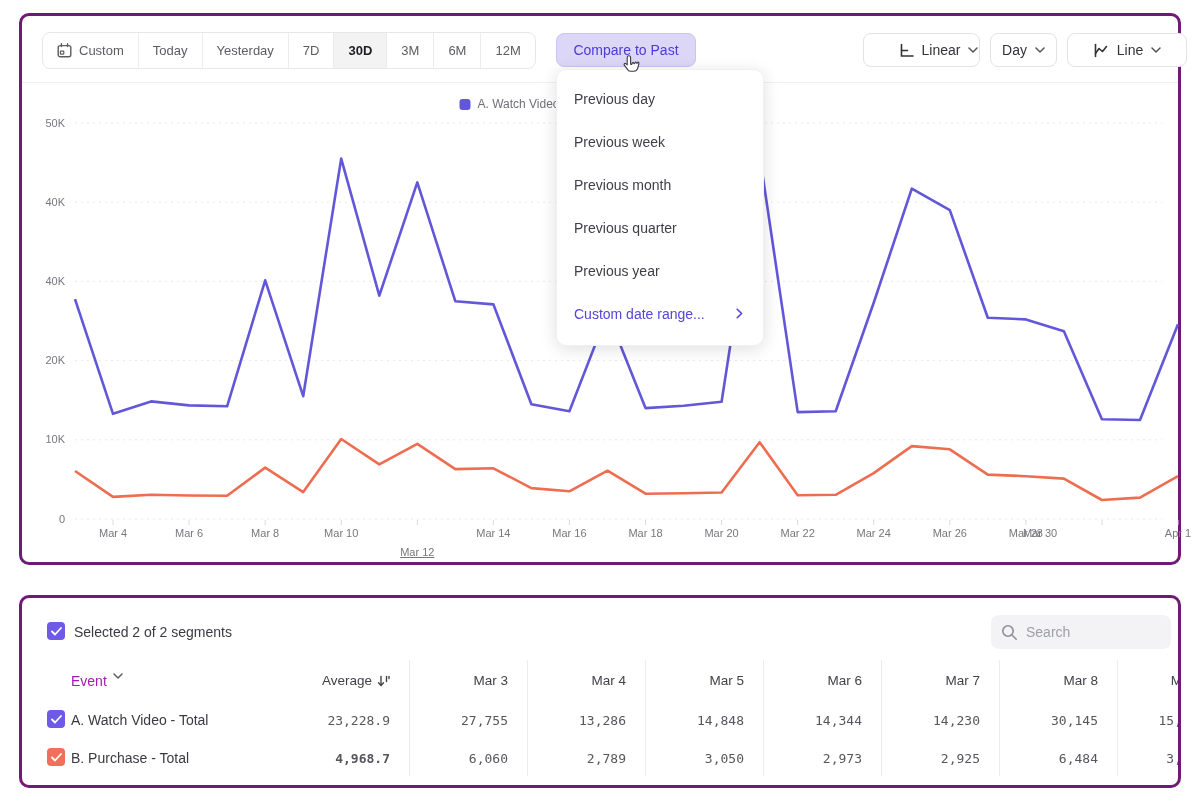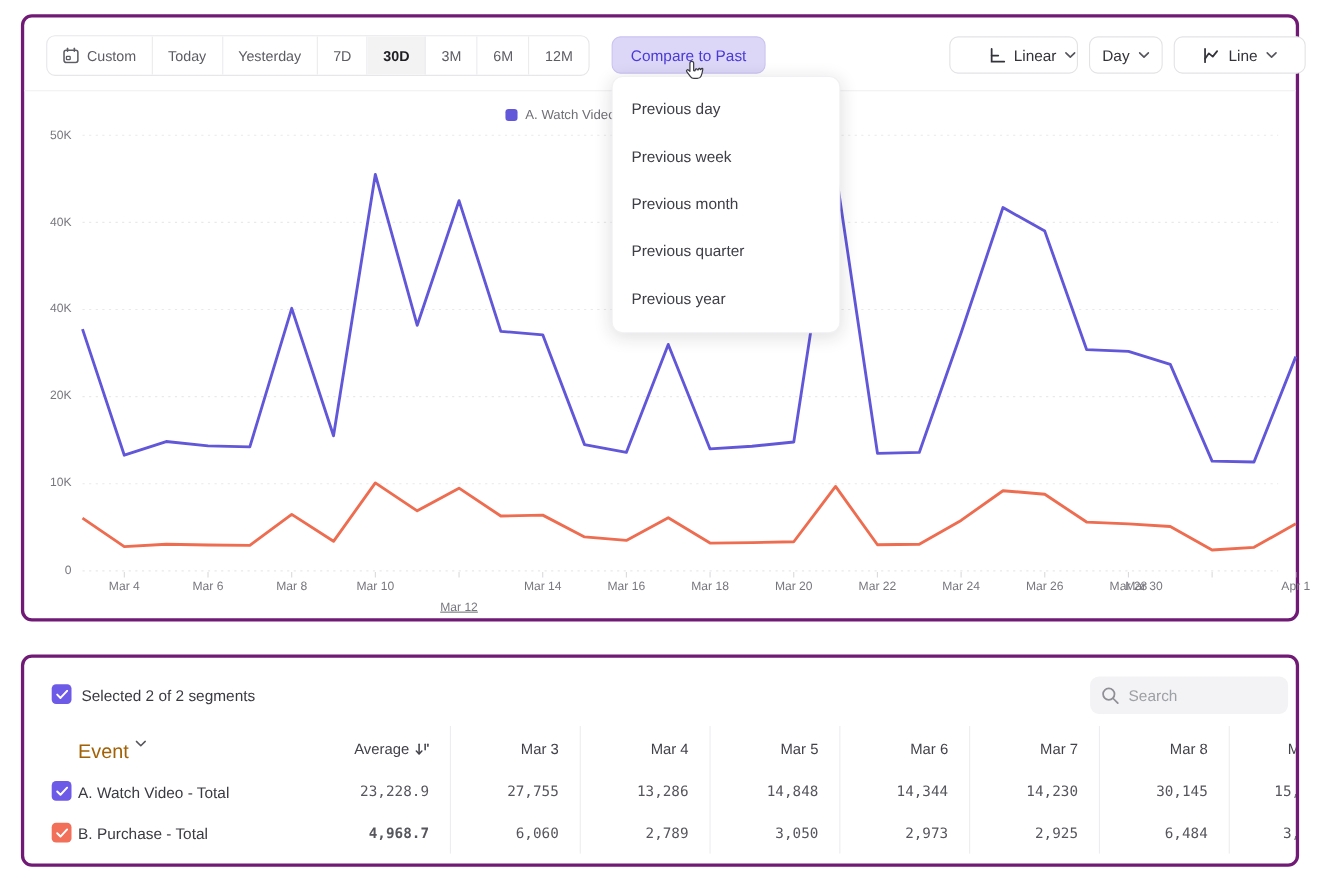--- a/index.html
+++ b/index.html
@@ -39,21 +39,21 @@
   #cursor { position:absolute; left:597px; top:39px; z-index:60; pointer-events:none; }
 
   
   .checkbox { position:absolute; width:18px; height:18px; border-radius:4px; display:flex; align-items:center; justify-content:center; cursor:pointer; }
   #selected-label { position:absolute; left:52px; top:26px; font-size:14px; color:#3a3a41; }
   #search-box { position:absolute; left:969px; top:17px; width:180px; height:34px; background:#f3f3f5; border-radius:8px; display:flex; align-items:center; padding:0 10px; gap:8px; }
   #search-box input { border:none; outline:none; background:transparent; font-size:14px; color:#3a3a41; width:130px; font-family:"Liberation Sans", sans-serif; }
   #search-box input::placeholder { color:#9da0a5; }
 
   .col-divider { position:absolute; top:62px; height:116px; width:1px; background:#ededf0; }
-  #event-header { position:absolute; left:49px; top:75px; font-size:18px; color:#a16207; font-weight:500; display:flex; align-items:flex-start; gap:6px; cursor:pointer; }
+  #event-header { position:absolute; left:49px; top:75px; font-size:14px; color:#a21caf; font-weight:500; display:flex; align-items:flex-start; gap:6px; cursor:pointer; }
   .num-header { position:absolute; top:75px; width:110px; text-align:right; font-size:13.5px; color:#42424a; font-weight:500; }
   .num-cell { position:absolute; width:110px; text-align:right; font-family:"DejaVu Sans Mono", monospace; font-size:13px; color:#56565d; }
   .row-label { position:absolute; left:49px; font-size:14px; color:#3a3a41; }
   #avg-sort-icon { display:inline-block; margin-left:5px; vertical-align:-2px; }
 </style>
 </head>
 <body>
 
 <div class="card" id="top-card">
 
@@ -195,20 +195,26 @@
         <span>B. Purchase - Total</span>
       </div>
     </div>
 
   <div id="compare-menu">
       <div class="menu-item">Previous day</div>
       <div class="menu-item">Previous week</div>
       <div class="menu-item">Previous month</div>
       <div class="menu-item">Previous quarter</div>
       <div class="menu-item">Previous year</div>
+      <div class="menu-item custom">
+        <span>Custom date range...</span>
+        <svg width="7" height="11" viewBox="0 0 7 11">
+          <polyline points="1.2,1.2 5.6,5.5 1.2,9.8" fill="none" stroke="#5345d9" stroke-width="1.6" stroke-linecap="round" stroke-linejoin="round"></polyline>
+        </svg>
+      </div>
     </div>
 
   <div id="cursor">
     <svg width="22" height="24" viewBox="0 0 22 24">
       <path d="M8.2 2.6c0-1 .8-1.8 1.7-1.8s1.7.8 1.7 1.8v6.6l1.2.15.45-1.3c.3-.9 1.6-.6 1.5.35l.9.2.4-1c.35-.85 1.55-.45 1.4.45l.8.25.3-.7c.4-.8 1.5-.4 1.35.5-.3 2.1-.75 4.3-1.5 5.9-.65 1.4-1.9 2.3-3.5 2.3h-3.1c-1.25 0-2.4-.6-3.1-1.6l-3.4-4.6c-.75-1 .55-2.2 1.5-1.4l1.4 1.2V2.6z" fill="#ffffff" stroke="#3a3a41" stroke-width="1.1" stroke-linejoin="round"></path>
     </svg>
   </div>
 </div>
 
 <div class="card" id="bottom-card">

